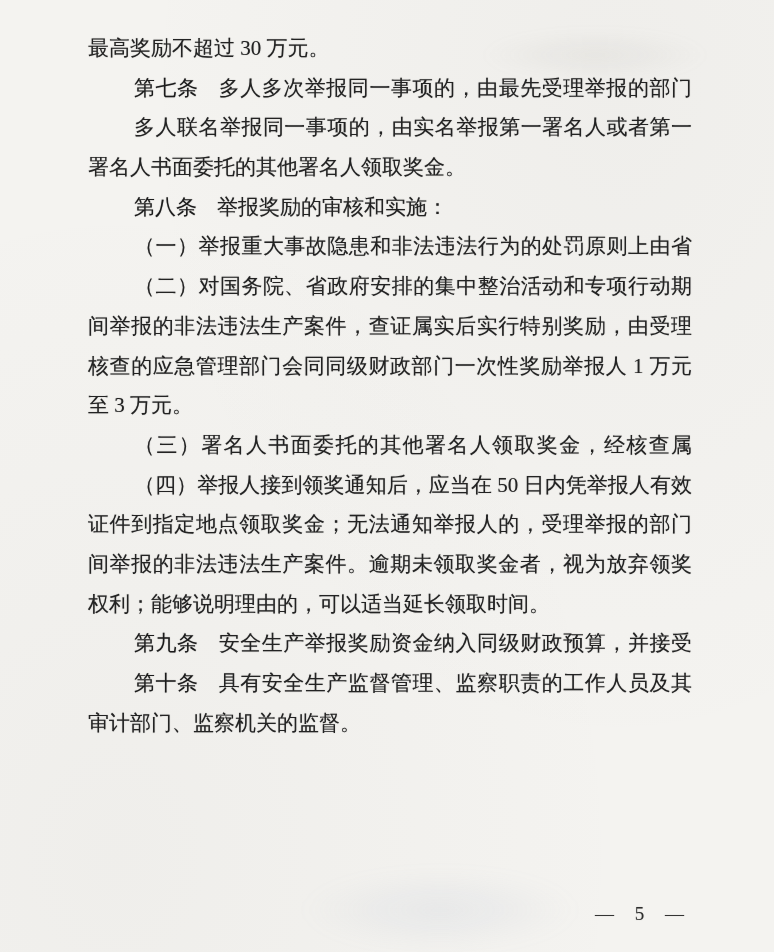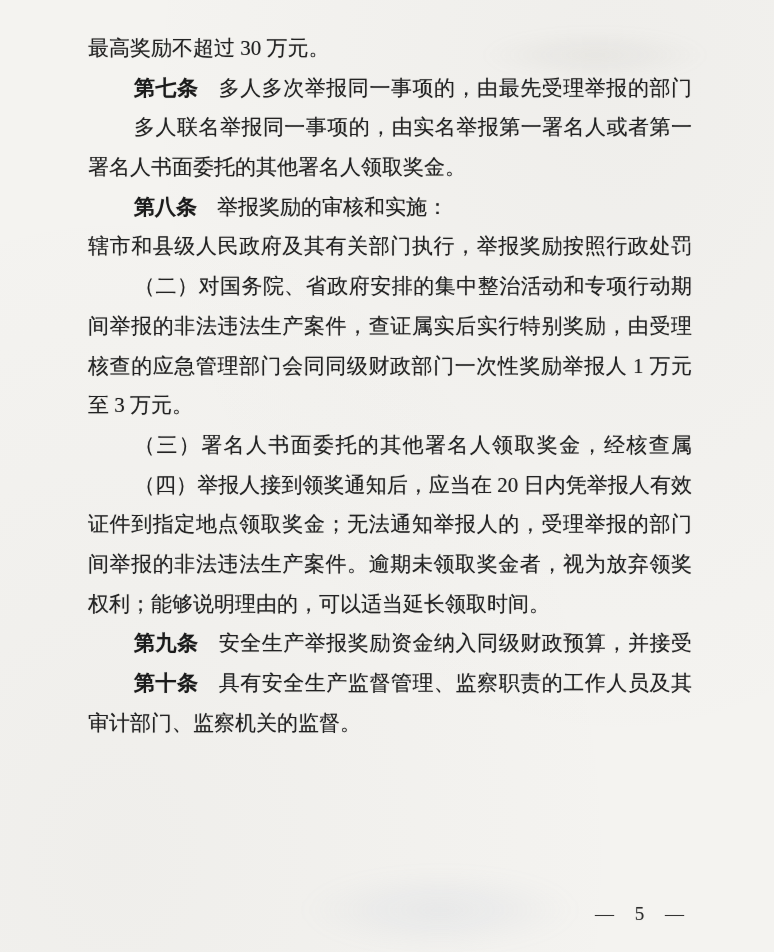--- a/index.html
+++ b/index.html
@@ -37,21 +37,21 @@
     overflow: visible;
   }
   .line.indent {
     text-indent: 46px;
   }
   .line.justify {
     text-align: justify;
     text-align-last: justify;
   }
   .term {
-    font-weight: 700;
+    font-weight: 400;
     margin-right: 20px;
     color: #1b1b1b;
   }
   .page-number {
     position: absolute;
     right: 86px;
     top: 903px;
     font-size: 19px;
     letter-spacing: 4px;
     word-spacing: 8px;
@@ -91,27 +91,27 @@
   <div class="paper-grain"></div>
   <div class="smudge-top-right"></div>
   <div class="smudge-bottom-left"></div>
 
   <div class="content" style="color: rgb(35, 35, 35);">
       <div class="line"><span>最高奖励不超过 30 万元。</span></div>
       <div class="line indent justify"><span class="term">第七条</span><span>多人多次举报同一事项的，由最先受理举报的部门</span></div>
       <div class="line indent justify"><span>多人联名举报同一事项的，由实名举报第一署名人或者第一</span></div>
       <div class="line"><span>署名人书面委托的其他署名人领取奖金。</span></div>
       <div class="line indent"><span class="term">第八条</span><span>举报奖励的审核和实施：</span></div>
-      <div class="line justify"><span>辖市和县级人民政府及其有关部门执行，举报奖励按照行政处罚</span></div>
+      <div class="line indent justify"><span>（一）举报重大事故隐患和非法违法行为的处罚原则上由省</span></div>
       <div class="line indent justify"><span>（二）对国务院、省政府安排的集中整治活动和专项行动期</span></div>
       <div class="line justify"><span>间举报的非法违法生产案件，查证属实后实行特别奖励，由受理</span></div>
       <div class="line justify"><span>核查的应急管理部门会同同级财政部门一次性奖励举报人 1 万元</span></div>
       <div class="line"><span>至 3 万元。</span></div>
       <div class="line indent justify"><span>（三）署名人书面委托的其他署名人领取奖金，经核查属</span></div>
-      <div class="line indent justify"><span>（四）举报人接到领奖通知后，应当在 20 日内凭举报人有效</span></div>
+      <div class="line indent justify"><span>（四）举报人接到领奖通知后，应当在 50 日内凭举报人有效</span></div>
       <div class="line justify"><span>证件到指定地点领取奖金；无法通知举报人的，受理举报的部门</span></div>
       <div class="line justify"><span>间举报的非法违法生产案件。逾期未领取奖金者，视为放弃领奖</span></div>
       <div class="line"><span>权利；能够说明理由的，可以适当延长领取时间。</span></div>
       <div class="line indent justify"><span class="term">第九条</span><span>安全生产举报奖励资金纳入同级财政预算，并接受</span></div>
       <div class="line indent justify"><span class="term">第十条</span><span>具有安全生产监督管理、监察职责的工作人员及其</span></div>
       <div class="line"><span>审计部门、监察机关的监督。</span></div>
     </div>
 
   <div class="page-number">— 5 —</div>
 </div>

